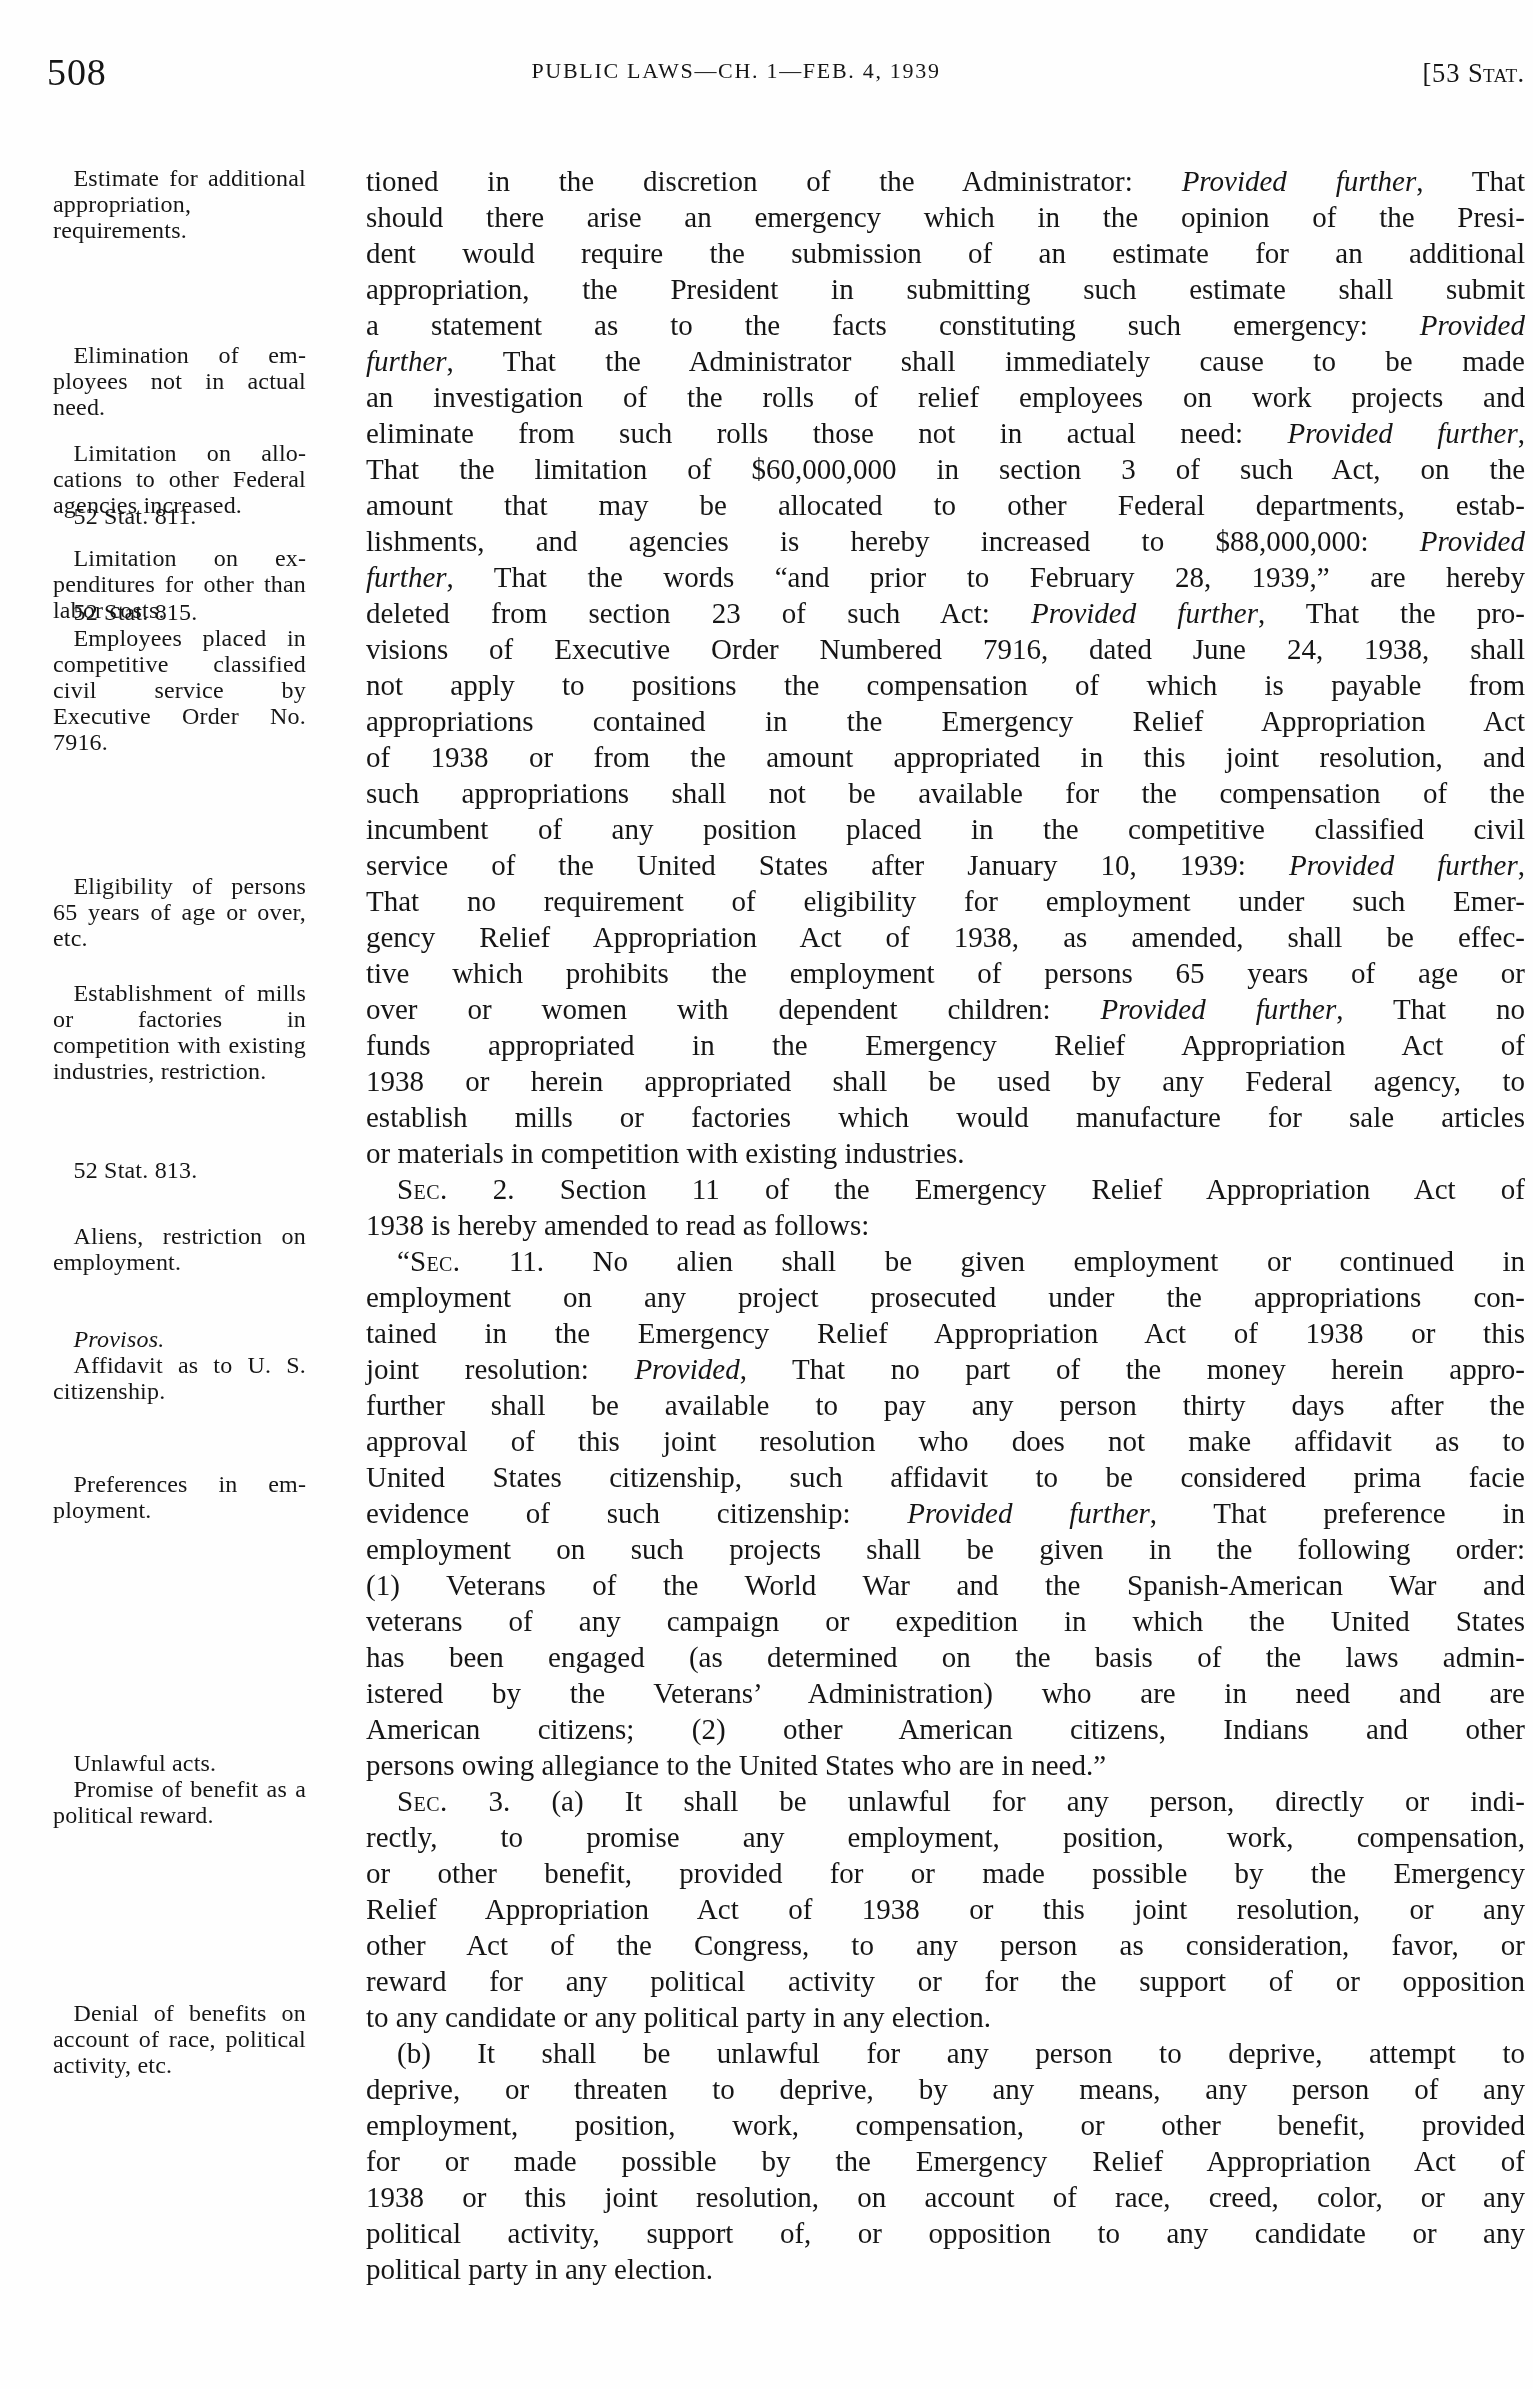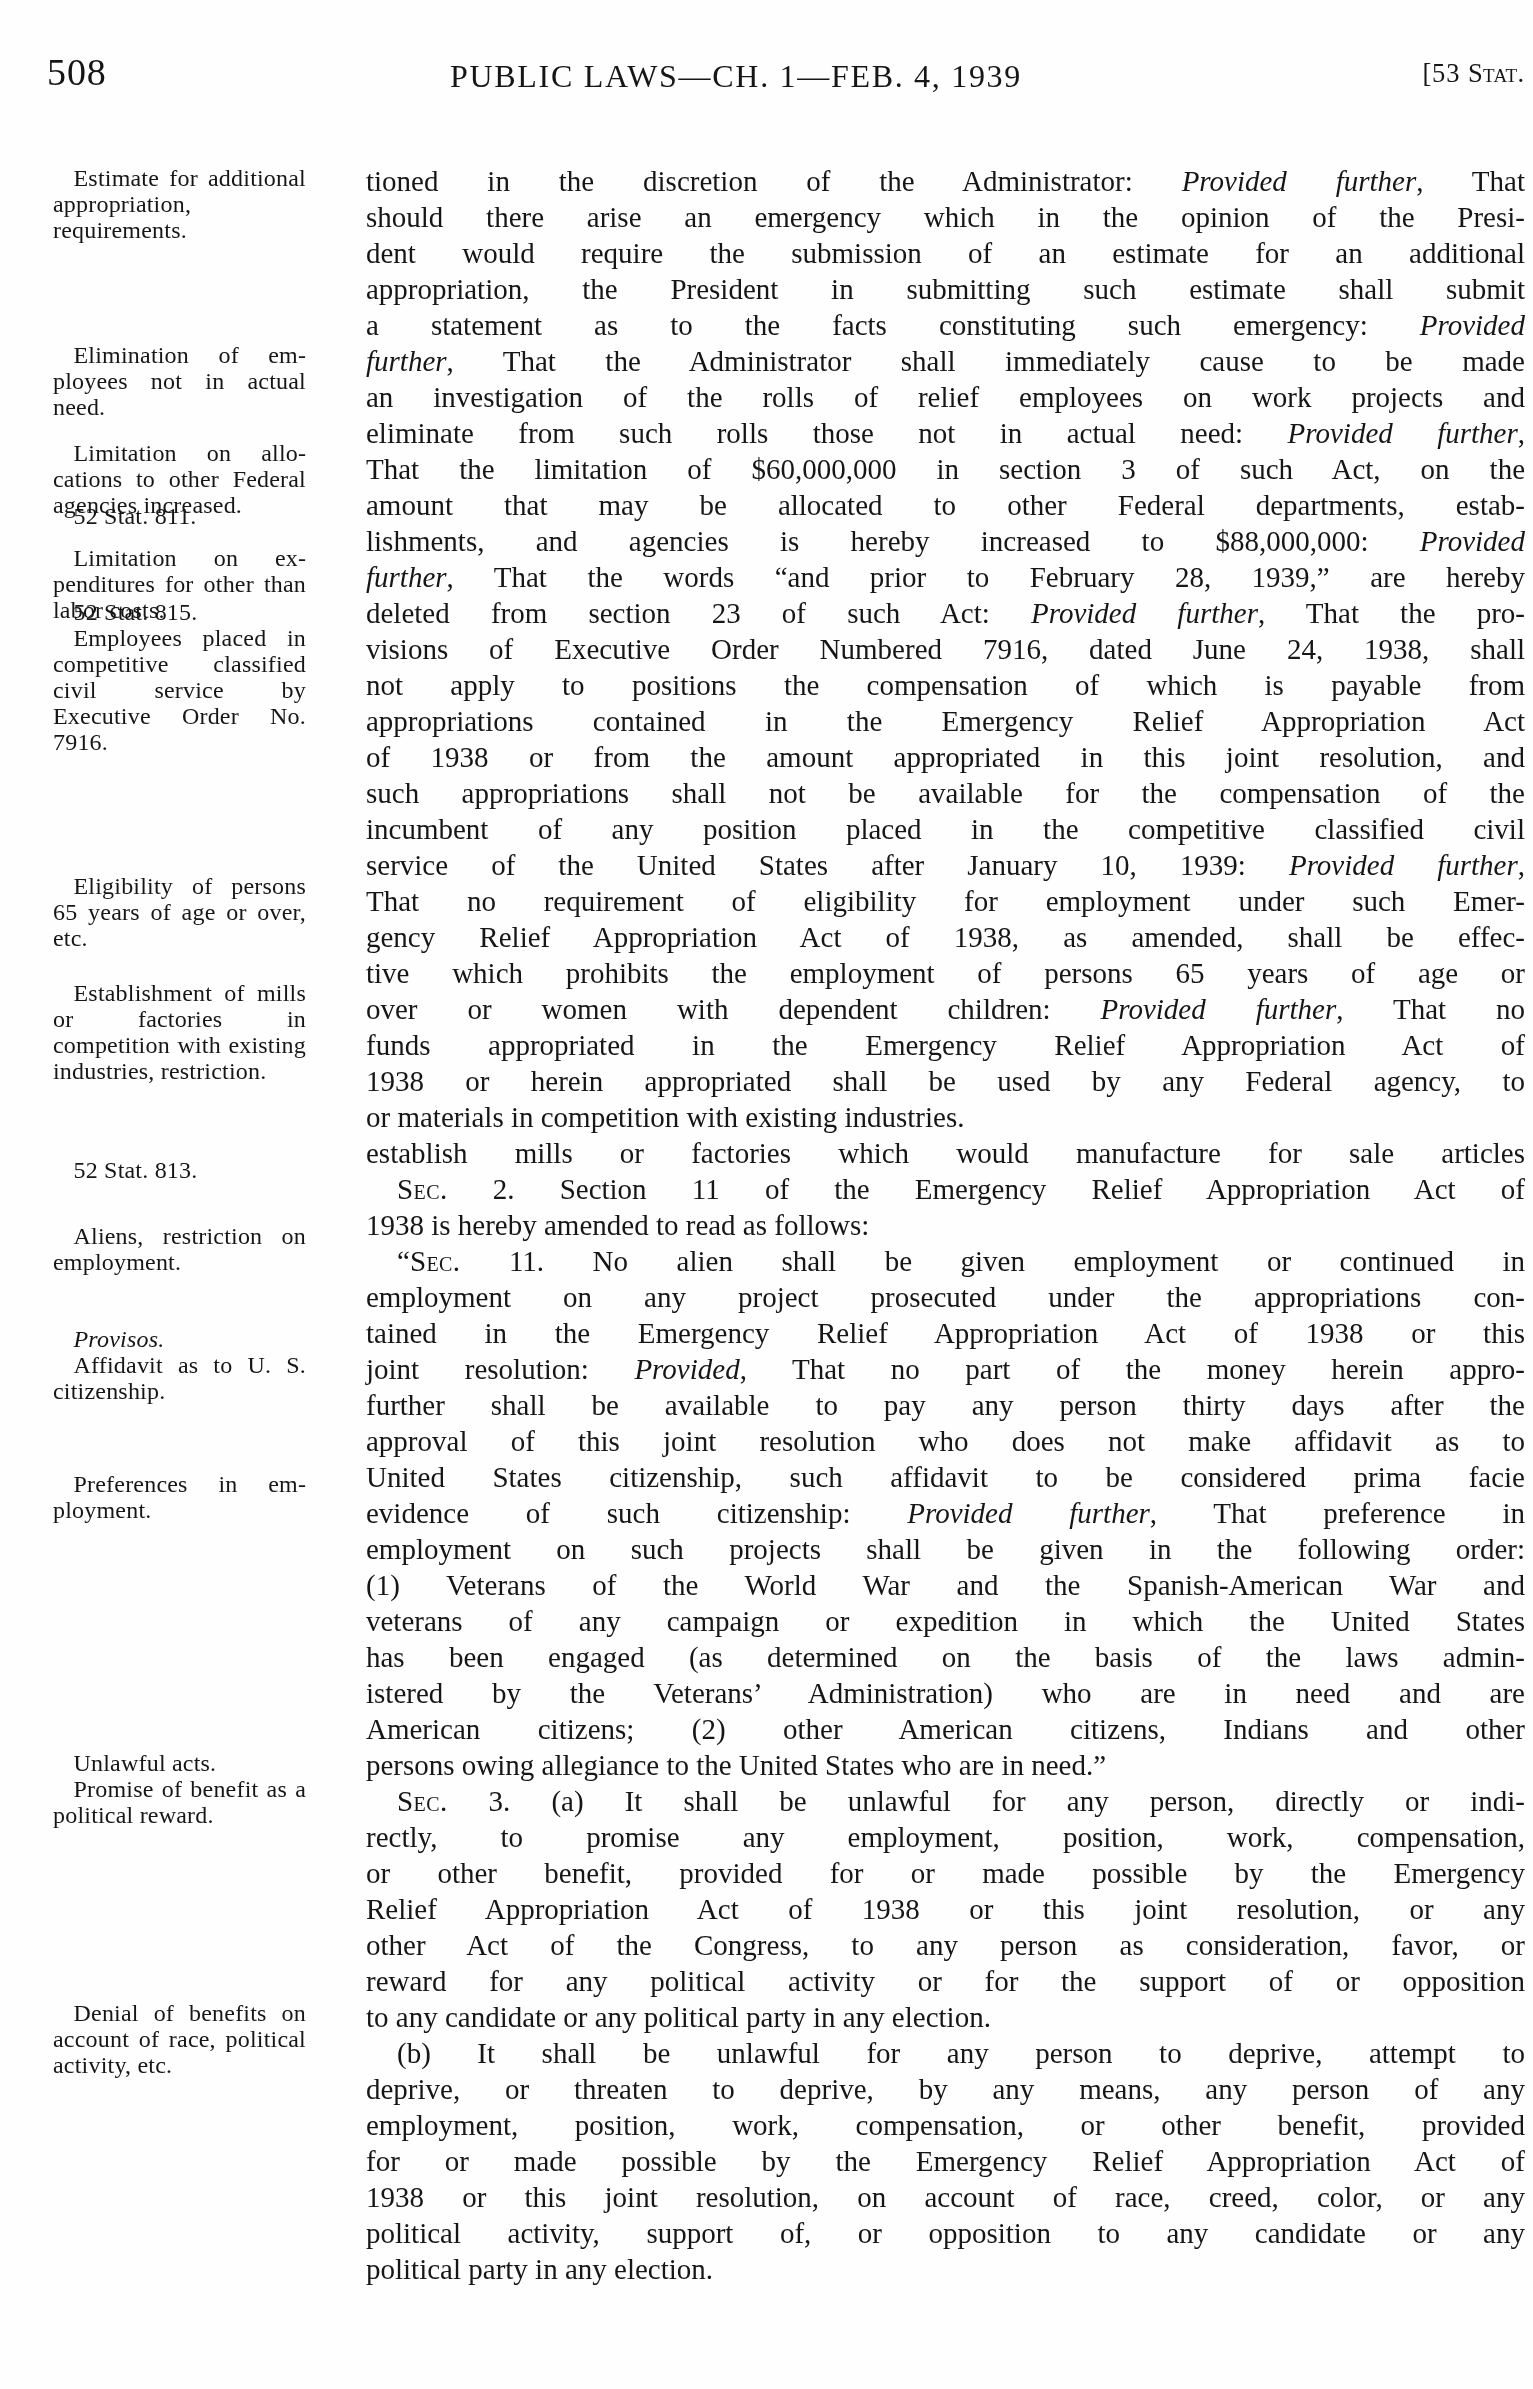--- a/index.html
+++ b/index.html
@@ -22,21 +22,21 @@
     position:absolute;
     left:47px; top:50px;
     font-size:38px;
     letter-spacing:0.9px;
   }
   .runtitle{
     position:absolute;
     left:334px; top:58px;
     width:804px;
     text-align:center;
-    font-size:32px;
+    font-size:22px;
     letter-spacing:1.7px;
     white-space:nowrap;
   }
   .statcite{
     position:absolute;
     right:9.4px; top:58px;
     width:257px;
     text-align:right;
     font-size:26.5px;
     letter-spacing:0.9px;
@@ -123,22 +123,22 @@
       <div class="bl j">of 1938 or from the amount appropriated in this joint resolution, and</div>
       <div class="bl j">such appropriations shall not be available for the compensation of the</div>
       <div class="bl j">incumbent of any position placed in the competitive classified civil</div>
       <div class="bl j">service of the United States after January 10, 1939: <i>Provided further</i>,</div>
       <div class="bl j">That no requirement of eligibility for employment under such Emer-</div>
       <div class="bl j">gency Relief Appropriation Act of 1938, as amended, shall be effec-</div>
       <div class="bl j">tive which prohibits the employment of persons 65 years of age or</div>
       <div class="bl j">over or women with dependent children: <i>Provided further</i>, That no</div>
       <div class="bl j">funds appropriated in the Emergency Relief Appropriation Act of</div>
       <div class="bl j">1938 or herein appropriated shall be used by any Federal agency, to</div>
+      <div class="bl j">establish mills or factories which would manufacture for sale articles</div>
       <div class="bl e">or materials in competition with existing industries.</div>
-      <div class="bl j">establish mills or factories which would manufacture for sale articles</div>
       <div class="bl j i"><span class="sc">Sec.</span> 2. Section 11 of the Emergency Relief Appropriation Act of</div>
       <div class="bl e">1938 is hereby amended to read as follows:</div>
       <div class="bl j i">“<span class="sc">Sec.</span> 11. No alien shall be given employment or continued in</div>
       <div class="bl j">employment on any project prosecuted under the appropriations con-</div>
       <div class="bl j">tained in the Emergency Relief Appropriation Act of 1938 or this</div>
       <div class="bl j">joint resolution: <i>Provided</i>, That no part of the money herein appro-</div>
       <div class="bl j">further shall be available to pay any person thirty days after the</div>
       <div class="bl j">approval of this joint resolution who does not make affidavit as to</div>
       <div class="bl j">United States citizenship, such affidavit to be considered prima facie</div>
       <div class="bl j">evidence of such citizenship: <i>Provided further</i>, That preference in</div>

